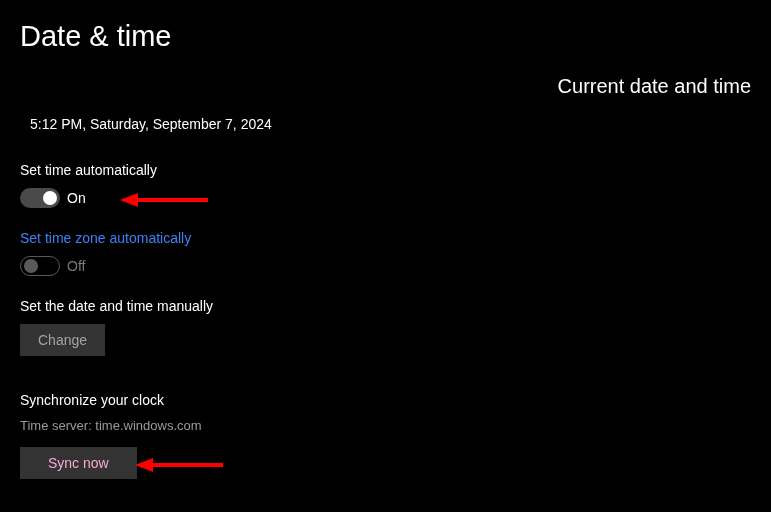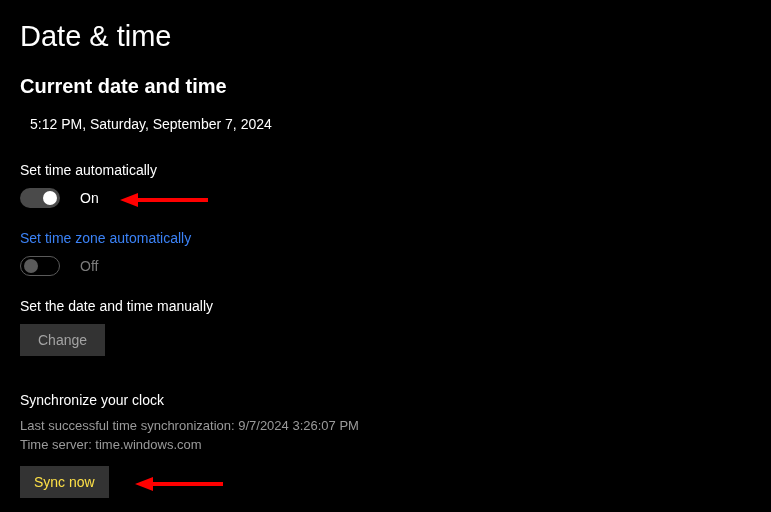--- a/index.html
+++ b/index.html
@@ -16,41 +16,42 @@
       padding: 20px;
       overflow: hidden;
     }
     .page-title {
       font-size: 29px;
       font-weight: 400;
       margin-bottom: 22px;
     }
     .section-heading {
       font-size: 20px;
-      font-weight: 700;
+      font-weight: 400;
       margin-bottom: 18px;
+      text-align: right;
     }
     .datetime-display {
       font-size: 14px;
       font-weight: 400;
       margin-bottom: 30px;
       margin-left: 10px;
     }
     .setting-label {
       font-size: 14px;
       font-weight: 400;
       margin-bottom: 10px;
     }
     .setting-label.disabled {
       color: #3b82f6;
     }
     .toggle-row {
       display: flex;
       align-items: center;
-      gap: 20px;
+      gap: 7px;
       margin-bottom: 22px;
       position: relative;
     }
     .toggle {
       width: 40px;
       height: 20px;
       border-radius: 10px;
       position: relative;
       cursor: pointer;
     }
@@ -91,22 +92,22 @@
       background: #333333;
       color: #a3a3a3;
       border: none;
       padding: 8px 18px;
       font-size: 14px;
       font-family: inherit;
       cursor: pointer;
       margin-bottom: 28px;
     }
     .btn.sync {
-      color: #fde047;
-      padding: 8px 14px;
+      color: #f9a8d4;
+      padding: 8px 28px;
     }
     .sync-section {
       margin-top: 8px;
     }
     .sync-heading {
       font-size: 14px;
       margin-bottom: 10px;
     }
     .sync-info {
       font-size: 13px;
@@ -152,21 +153,20 @@
 <div class="toggle-row">
   <div class="toggle off"></div>
   <span class="toggle-state disabled">Off</span>
 </div>
 
 <div class="setting-label">Set the date and time manually</div>
 <button class="btn">Change</button>
 
 <div class="sync-section">
   <div class="sync-heading">Synchronize your clock</div>
-  <div class="sync-info">Last successful time synchronization: 9/7/2024 3:26:07 PM</div>
   <div class="sync-info">Time server: time.windows.com</div>
   <div class="sync-btn-wrap">
     <button class="btn sync">Sync now</button>
     <div class="arrow" style="left: 115px; top: 8px;">
       <svg width="90" height="20" viewBox="0 0 90 20">
         <line x1="88" y1="10" x2="14" y2="10" stroke="#ff0000" stroke-width="4"></line>
         <polygon points="0,10 18,3 18,17" fill="#ff0000"></polygon>
       </svg>
     </div>
   </div>

